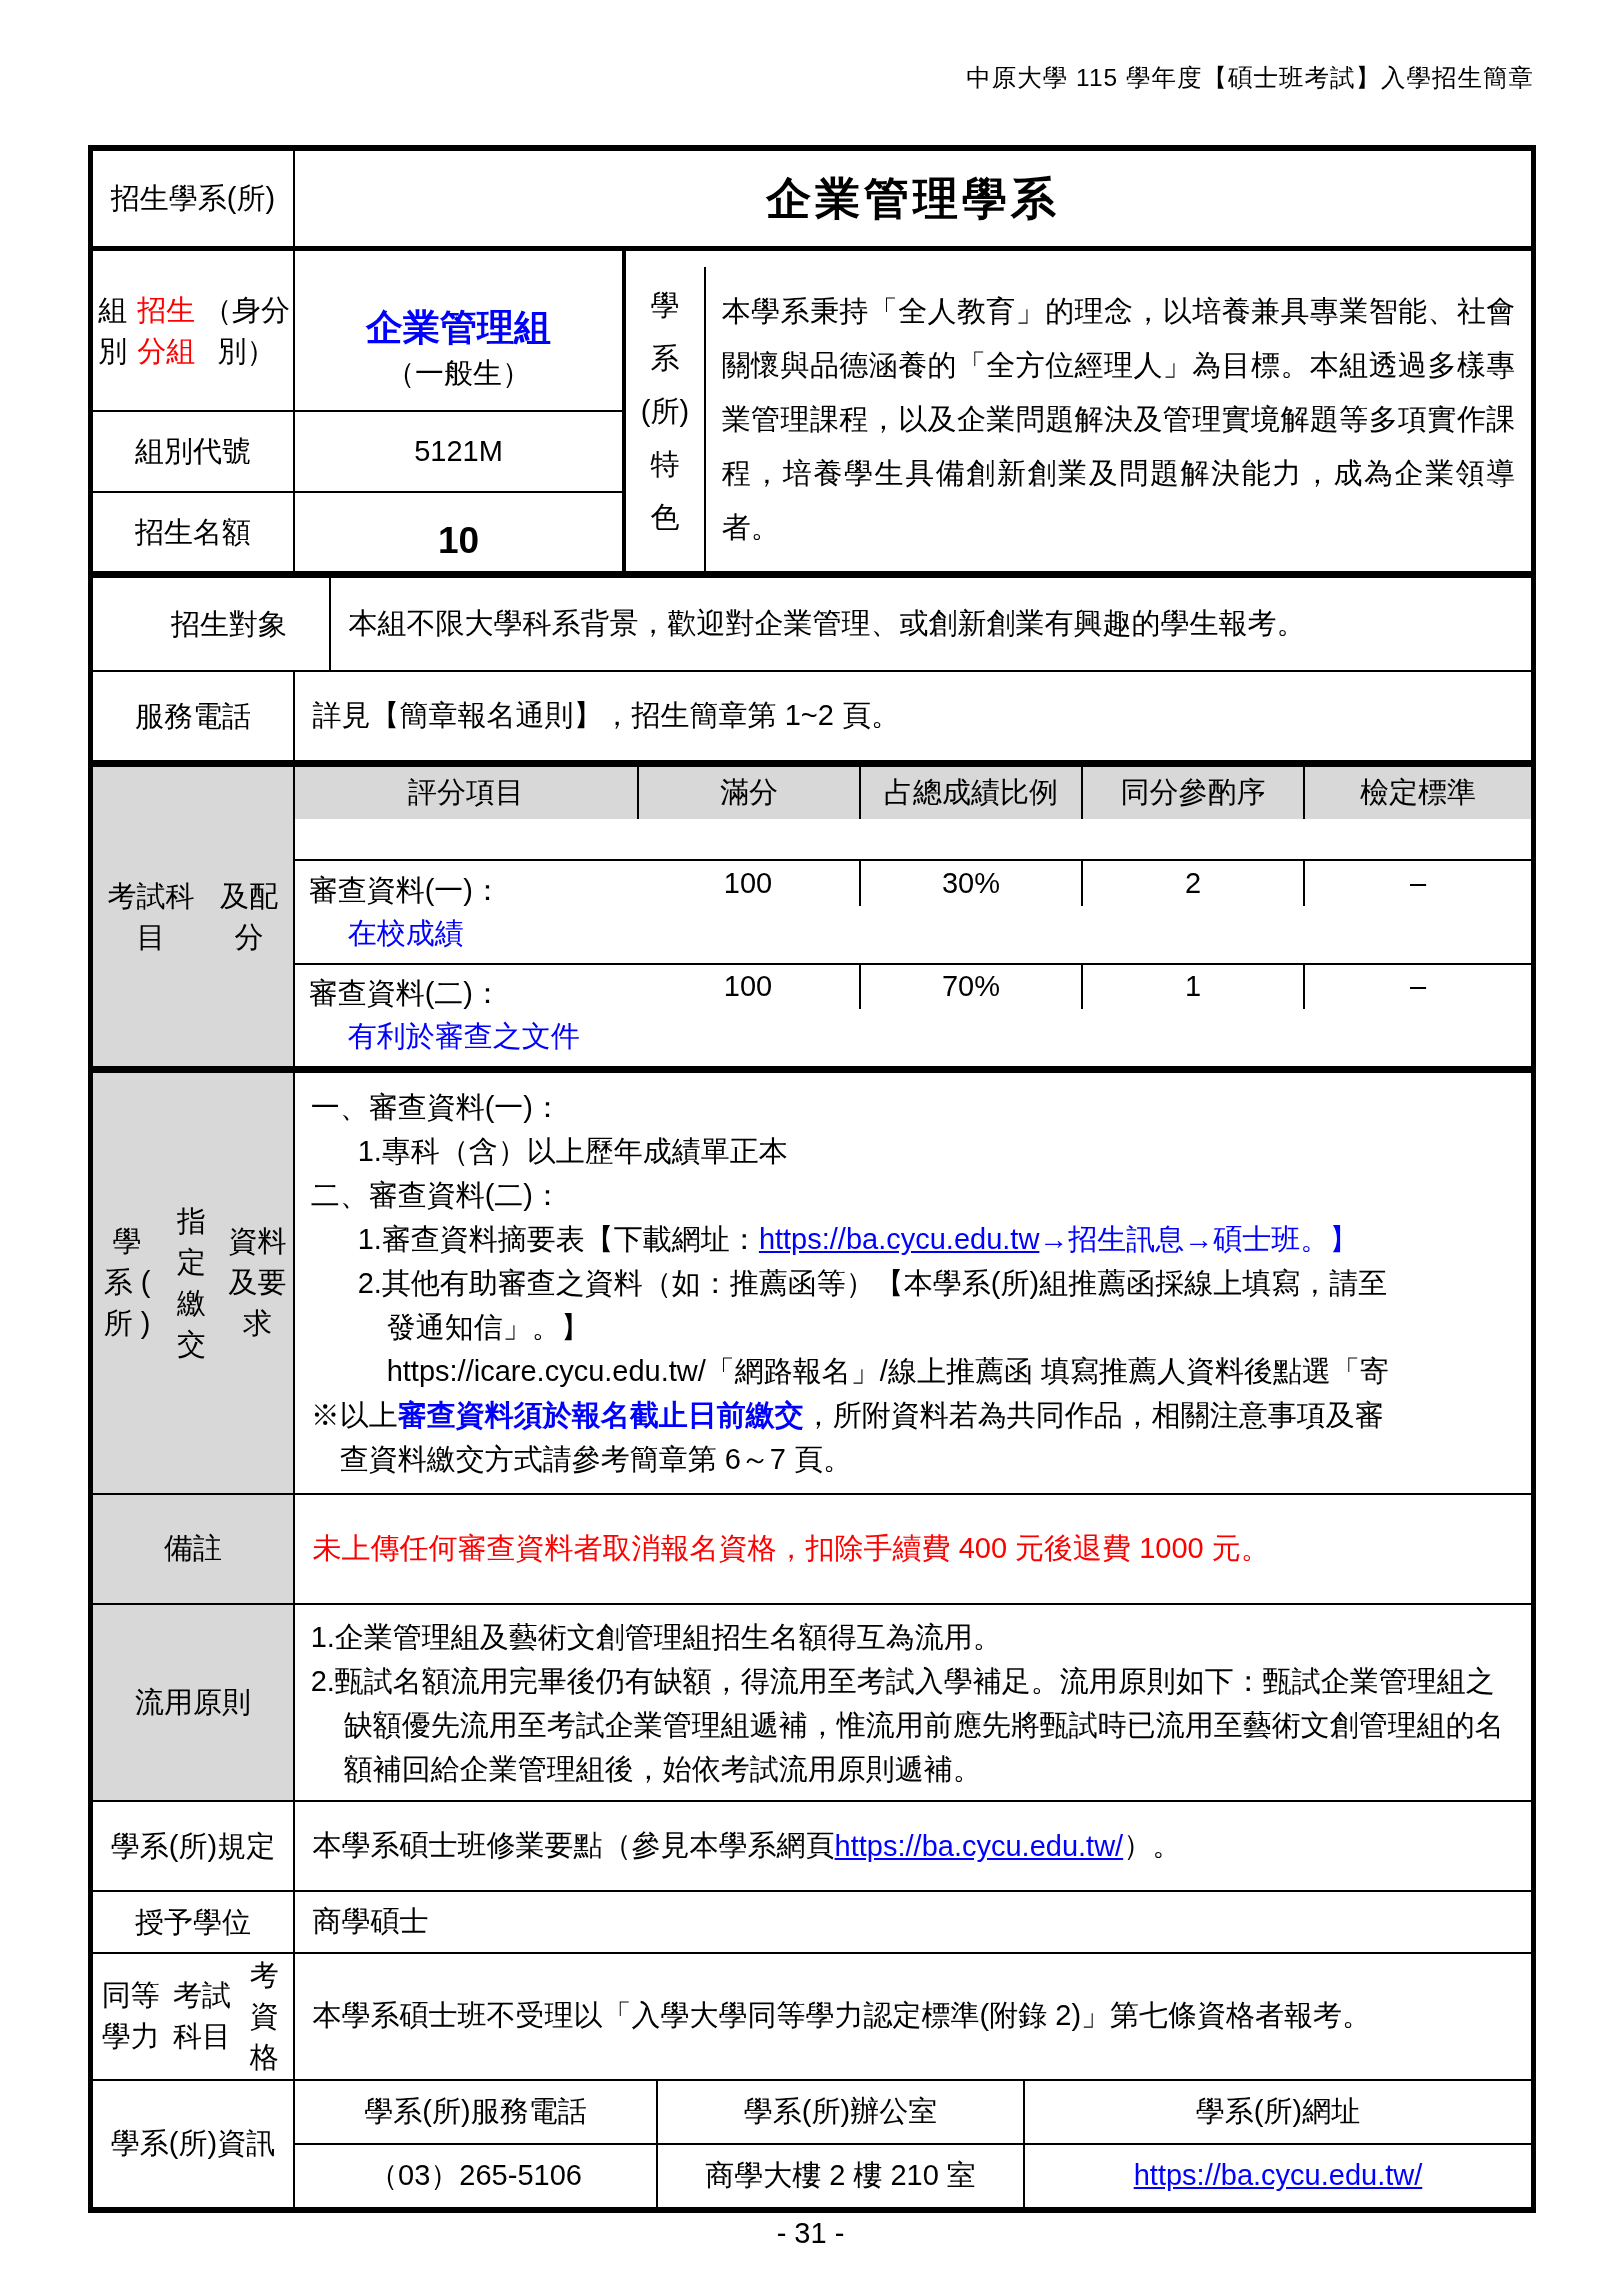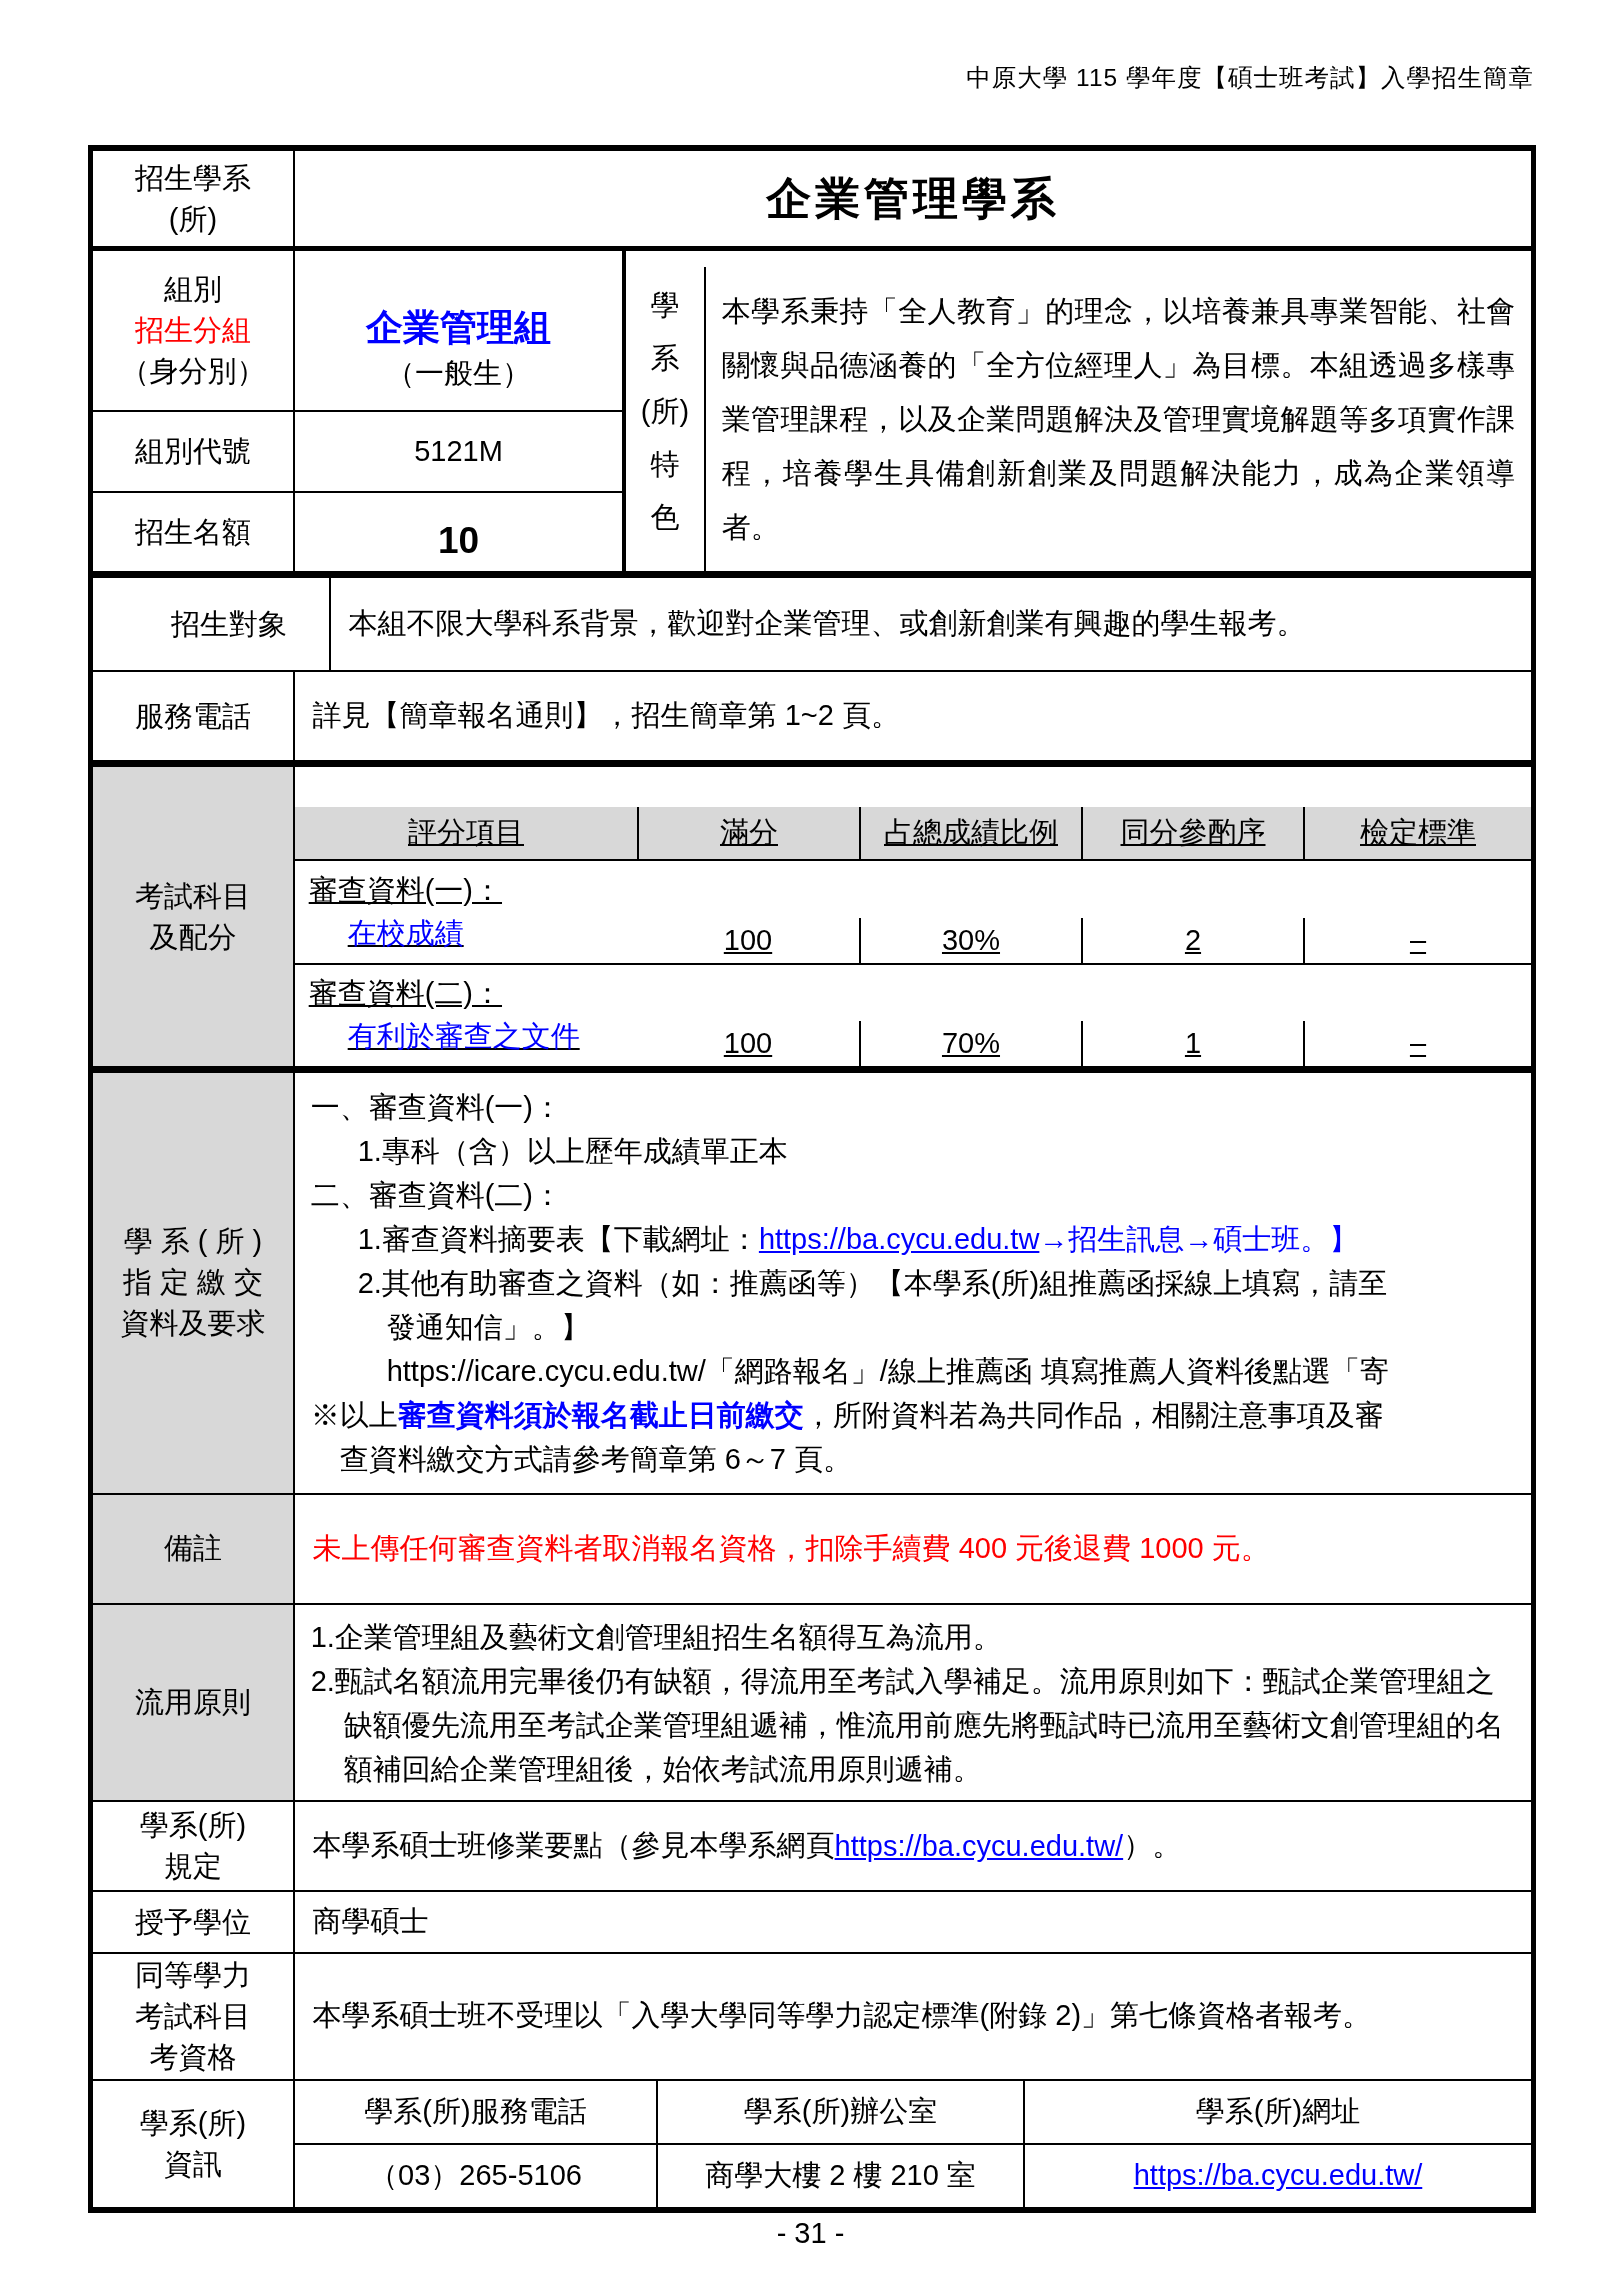--- a/index.html
+++ b/index.html
@@ -20,21 +20,21 @@
     border-left-width: 5.9px; border-right-width: 5.9px;
     background: #fff;
   }
   .sep { height: 3.9px; border-top: 2px solid #000; border-bottom: 5.9px solid #000; }
   .sep-thick { height: 0; border-top: 5.9px solid #000; }
   .row { display: flex; align-items: stretch; }
   .row + .row { border-top: 2px solid #000; }
   .label-cell {
     width: 202px; flex: 0 0 202px;
     border-right: 2px solid #000;
-    display: flex; flex-direction: column;
+    display: flex; flex-direction: row;
     align-items: center; justify-content: center;
     text-align: center;
     font-size: 29px; line-height: 41px;
     padding: 1px 2px;
   }
   .gray { background: #d8d8d8; }
   .content-cell {
     flex: 1; display: flex; align-items: center;
     font-size: 29px; padding: 9.8px 17.6px;
   }
@@ -74,21 +74,21 @@
     padding: 11.8px 15.7px;
     margin-top: 16px;
   }
   .feature-text { font-size: 29px; line-height: 54px; text-align: justify; }
   
   .target-row { min-height: 92px; margin-left: 36px; }
   .cond-row { min-height: 90px; }
   
   .block-d { display: flex; align-items: stretch; }
   .exam-right { flex: 1; display: flex; flex-direction: column; }
-  .exam-row { display: flex; align-items: flex-end; text-decoration: underline; }
+  .exam-row { display: flex; align-items: flex-start; }
   .exam-row + .exam-row { border-top: 2px solid #000; }
   .exam-cell {
     display: flex; align-items: center; justify-content: center;
     text-align: center; font-size: 29px; padding: 5.9px 3.9px;
   }
   .exam-cell + .exam-cell { border-left: 2px solid #000; }
   .ec-item { flex: 0 0 342px; width: 342px; justify-content: flex-start; }
   .ec-full { flex: 0 0 222px; width: 222px; }
   .ec-ratio { flex: 0 0 222px; width: 222px; }
   .ec-tie { flex: 0 0 222px; width: 222px; }

